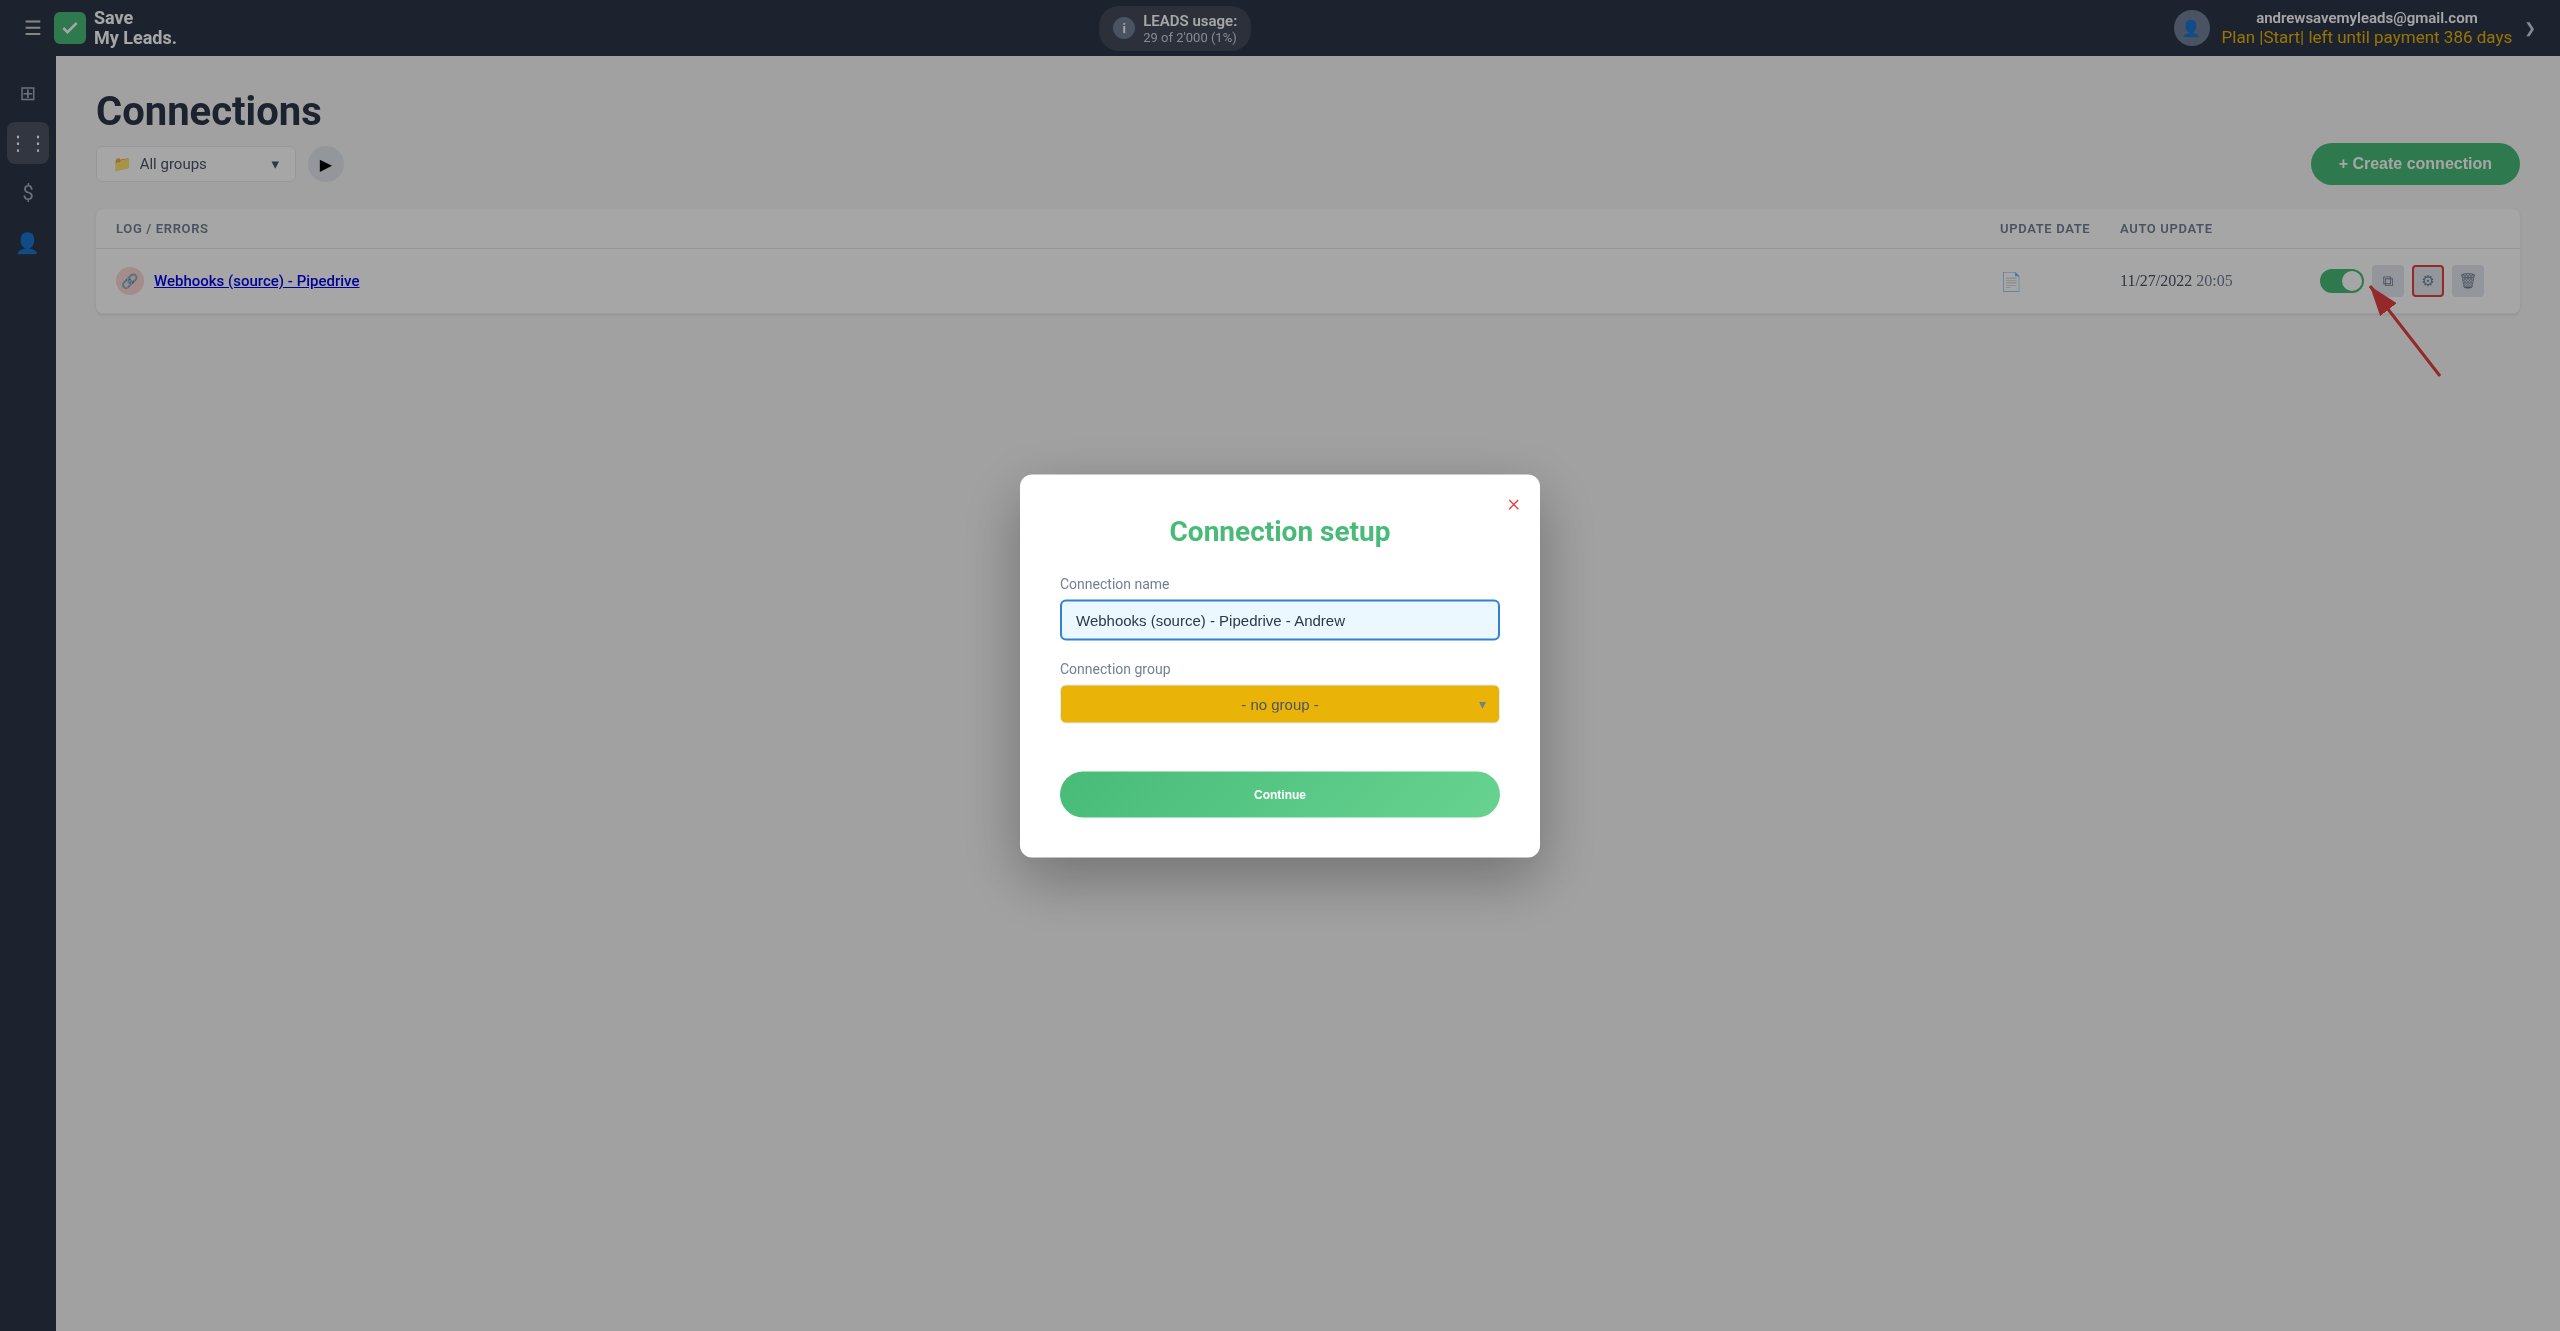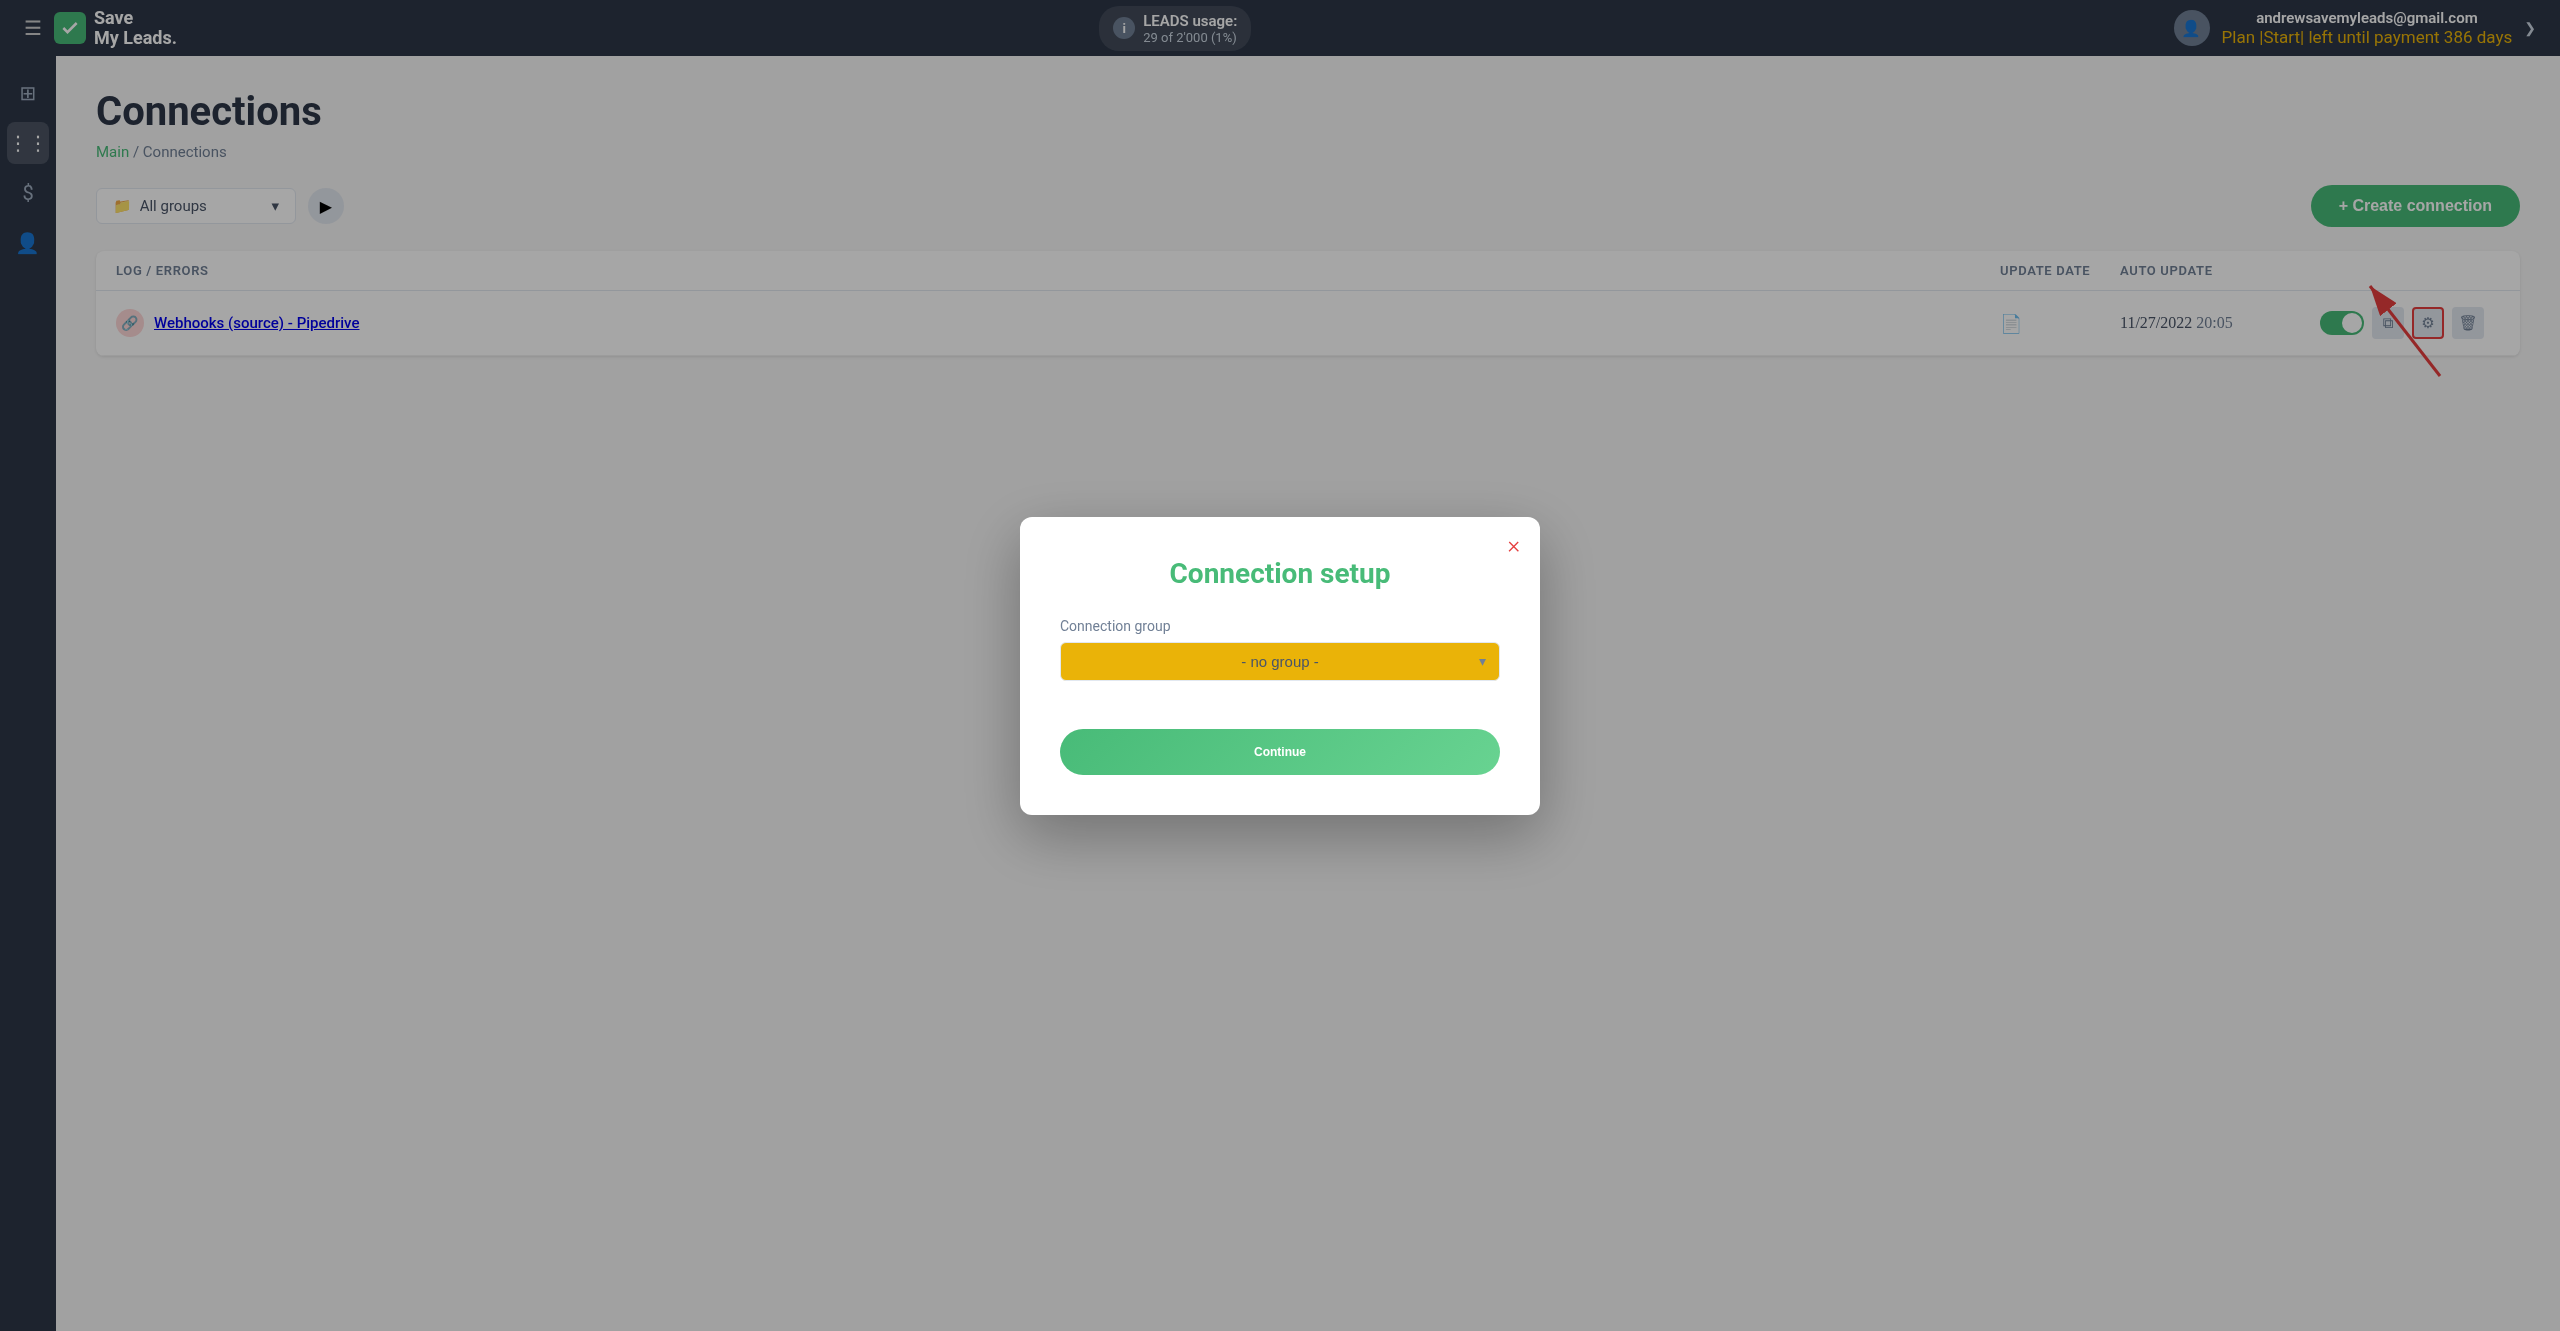--- a/index.html
+++ b/index.html
@@ -436,25 +436,20 @@
 
 <div class="sidebar">
   <div class="sidebar-item">⊞</div>
   <div class="sidebar-item active">⋮⋮</div>
   <div class="sidebar-item">$</div>
   <div class="sidebar-item">👤</div>
 </div>
 
 <div class="main-content">
   <h1 class="page-title">Connections</h1>
-  <div class="breadcrumb">
-    <a href="#">Main</a>
-    <span> / </span>
-    <span>Connections</span>
-  </div>
 
   <div class="toolbar">
     <div class="toolbar-left">
       <div class="group-selector">
         <span>📁</span>
         <span>All groups</span>
         <span style="margin-left:auto">▾</span>
       </div>
       <div class="play-btn">▶</div>
     </div>
@@ -498,20 +493,24 @@
   </svg>
 </div>
 
 <div class="overlay"></div>
 
 <div class="modal">
   <span class="modal-close">×</span>
   
   <h2 class="modal-title">Connection setup</h2>
 
+  <div class="form-group">
+    <label class="form-label">Connection name</label>
+    <input class="form-input" type="text" value="Webhooks (source) - Pipedrive - Andrew" style="">
+  </div>
 
   <div class="form-group">
     <label class="form-label">Connection group</label>
     <div class="select-wrapper">
       <select class="form-select">
         <option>- no group -</option>
         <option>Group 1</option>
         <option>Group 2</option>
       </select>
       <span class="select-chevron">▾</span>

